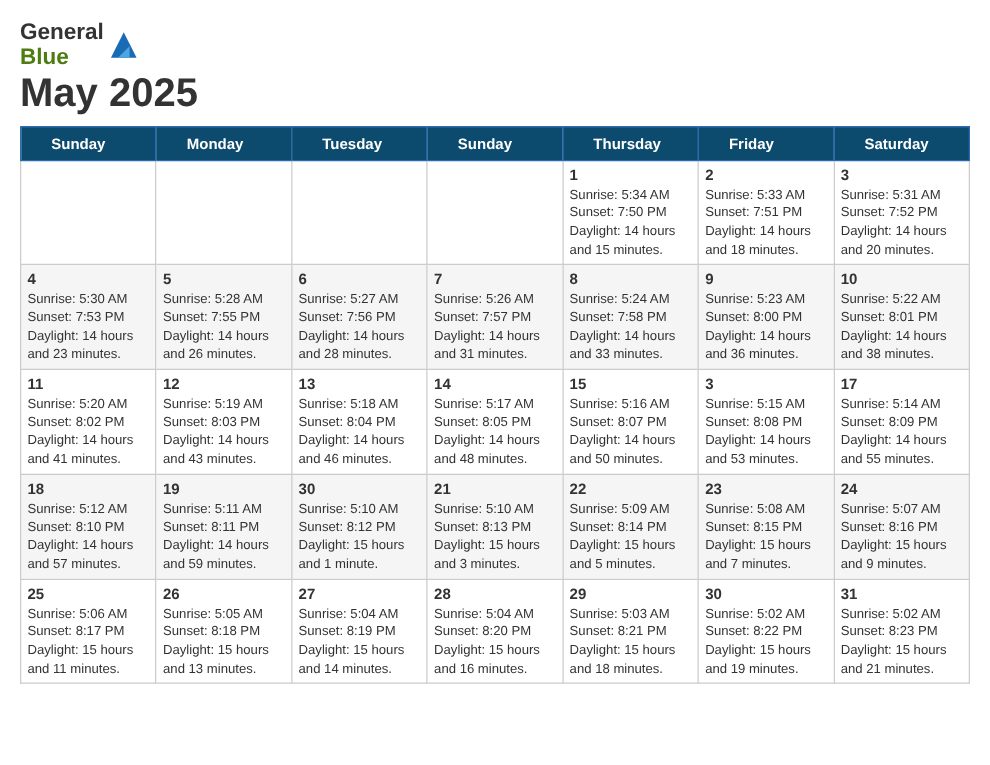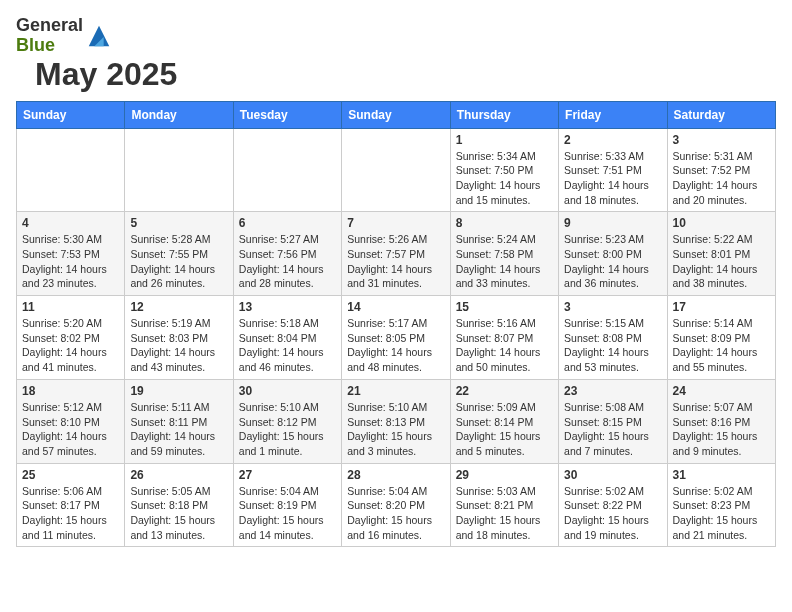--- a/index.html
+++ b/index.html
@@ -28,42 +28,41 @@
     }
     .logo-general { color: #333; }
     .logo-blue { color: #4d7c0f; }
     .logo-icon {
       width: 28px;
       height: 28px;
       margin-left: 2px;
     }
     .title-area {
       text-align: right;
-      margin-left: 19px;
     }
     .month-title {
       font-size: 32px;
       font-weight: bold;
       color: #333;
     }
     .location-title {
       font-size: 15px;
       color: #333;
       font-weight: bold;
     }
     table {
       width: 100%;
       border-collapse: collapse;
       font-size: 11px;
     }
     thead th {
-      background-color: #3b82f6;
+      background-color: #0c4a6e;
       color: #fff;
       text-align: left;
-      padding: 6px 6px;
+      padding: 6px 24px;
       font-size: 12px;
       font-weight: bold;
       border: 1px solid #2b6cb0;
       margin-left: 16px;
     }
     tbody td {
       border: 1px solid #ccc;
       vertical-align: top;
       padding: 4px 5px;
       width: calc(100% / 7);

